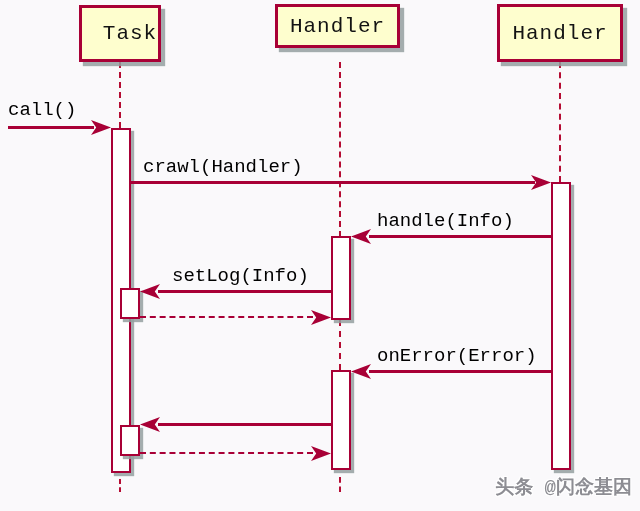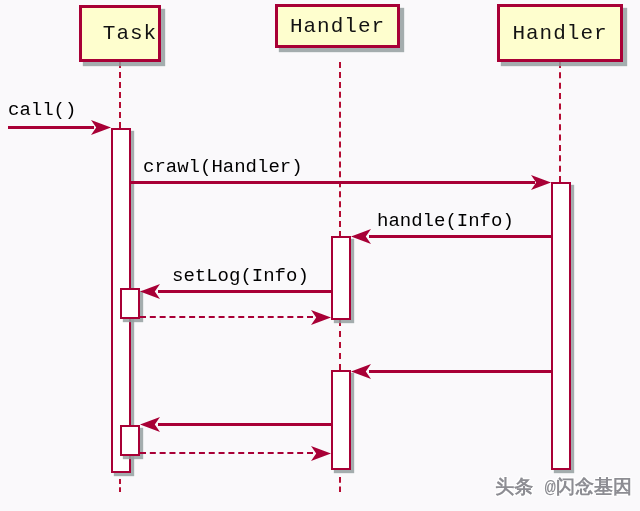--- a/index.html
+++ b/index.html
@@ -101,20 +101,21 @@
   <div class="mline" style="left:369px;top:235px;width:182px;"></div>
   <div class="ahead left" style="left:351px;top:229px;"></div>
 
   <div class="mlabel" style="left:172px;top:265px;">setLog(Info)</div>
   <div class="mline" style="left:158px;top:290px;width:173px;"></div>
   <div class="ahead left" style="left:140px;top:284px;"></div>
 
   <div class="mline dashed" style="left:140px;top:316px;width:173px;"></div>
   <div class="ahead right" style="left:311px;top:310px;"></div>
 
+  <div class="mlabel" style="left:377px;top:345px;">onError(Error)</div>
   <div class="mline" style="left:369px;top:370px;width:182px;"></div>
   <div class="ahead left" style="left:351px;top:364px;"></div>
 
   <div class="mline" style="left:158px;top:423px;width:173px;"></div>
   <div class="ahead left" style="left:140px;top:417px;"></div>
 
   <div class="mline dashed" style="left:140px;top:452px;width:173px;"></div>
   <div class="ahead right" style="left:311px;top:446px;"></div>
 
   <div class="watermark" style="right:8px;top:474px;">头条 @闪念基因</div>

